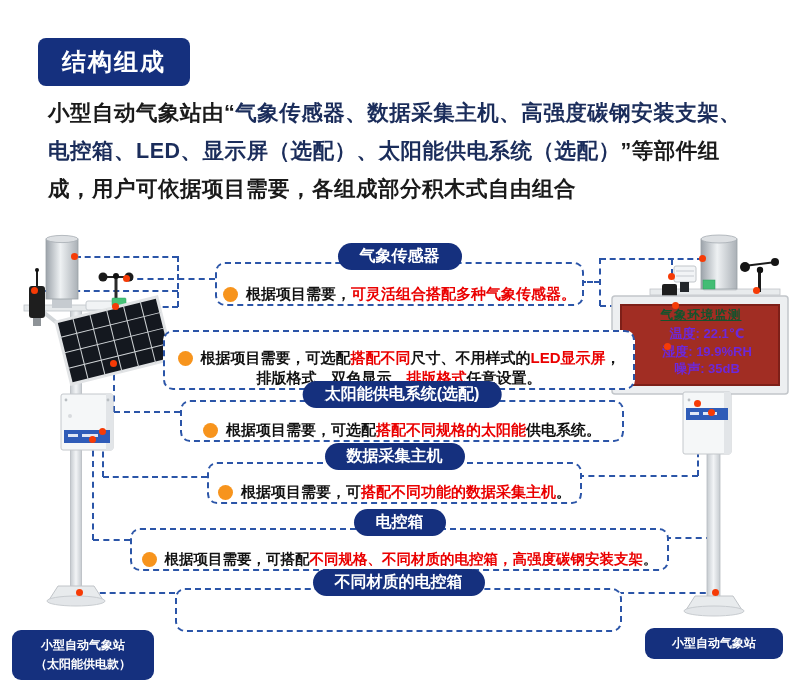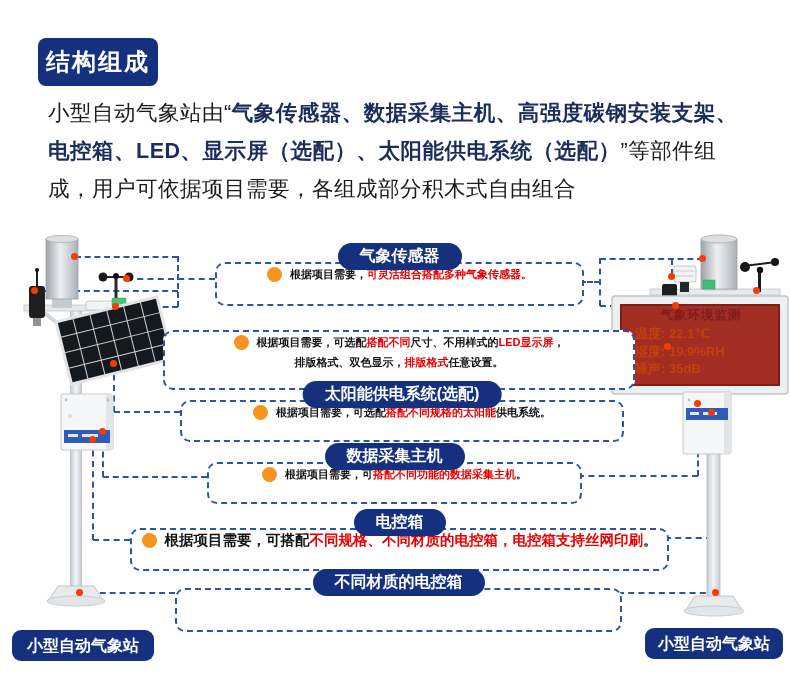--- a/index.html
+++ b/index.html
@@ -1,51 +1,51 @@
 <!DOCTYPE html>
 <html><head>
 <meta charset="utf-8">
 <style>
   html,body{margin:0;padding:0;background:#fff;}
   .page{position:relative;width:790px;height:692px;background:#fff;overflow:hidden;
         font-family:"Liberation Sans","DejaVu Sans",sans-serif;}
   
   .title-box{position:absolute;left:38px;top:38px;background:#15307e;color:#fff;
-             font-size:24px;font-weight:bold;padding:8px 8px;border-radius:8px;letter-spacing:2px;text-align:right;}
+             font-size:24px;font-weight:bold;padding:8px 24px;border-radius:8px;letter-spacing:2px;text-align:right;}
   
   .intro{position:absolute;left:48px;top:94px;width:704px;font-size:21.5px;line-height:38px;
          letter-spacing:.5px;}
   .seg{white-space:pre-wrap;}
-  .intro .seg-black{color:#1a1a1a;font-weight:400;}
+  .intro .seg-black{color:#1a1a1a;font-weight:700;}
   .intro .seg-navy{color:#1b2d5b;font-weight:bold;}
   
   .callout{position:absolute;background:#fff;border:2px dashed #2b55a8;border-radius:10px;
-           display:flex;flex-direction:column;justify-content:flex-start;align-items:center;z-index:4;}
+           display:flex;flex-direction:column;justify-content:flex-end;align-items:center;z-index:4;}
   .pill{position:absolute;top:-21px;left:50%;transform:translateX(-50%);background:#15307e;
         color:#fff;font-size:16px;font-weight:bold;padding:3px 22px;border-radius:15px;
         white-space:nowrap;z-index:5;}
-  .cline{white-space:nowrap;font-size:11px;font-weight:bold;line-height:20px;
+  .cline{white-space:nowrap;font-size:15px;font-weight:bold;line-height:20px;
          display:flex;align-items:center;}
   .cline .seg-black{color:#121212;}
   .cline .seg-red{color:#ea0000;}
   .bullet{display:inline-block;width:15px;height:15px;border-radius:50%;background:#f7941d;
           margin-right:8px;flex:0 0 auto;}
   
   .hl{position:absolute;border-top:2px dashed #2b55a8;z-index:1;}
   .vl{position:absolute;border-left:2px dashed #2b55a8;z-index:1;}
   .dot{position:absolute;width:7px;height:7px;border-radius:50%;background:#f63b06;z-index:6;}
   
   .station{position:absolute;z-index:2;}
   .led-screen-text{position:absolute;left:623px;top:307px;width:156px;z-index:3;}
-  .led-screen-text .scr-title{font-size:12.5px;font-weight:bold;color:#7f1d1d;text-align:center;
-                              letter-spacing:1px;margin-bottom:1px;}
-  .led-screen-text .scr-row{font-size:13px;font-weight:bold;color:#c2410c;line-height:17.5px;
-                            padding-left:12px;white-space:nowrap;}
-  
-  .caption{position:absolute;background:#15307e;color:#fff;font-weight:bold;font-size:16px;
+  .led-screen-text .scr-title{font-size:12.5px;font-weight:bold;color:#14532d;text-align:center;
+                              letter-spacing:1px;margin-bottom:1px;text-decoration:underline;}
+  .led-screen-text .scr-row{font-size:13px;font-weight:bold;color:#6d28d9;line-height:17.5px;
+                            padding-left:12px;white-space:nowrap;text-align:center;}
+  
+  .caption{position:absolute;background:#15307e;color:#fff;font-weight:bold;font-size:12px;
            line-height:19px;text-align:center;padding:6px 0;border-radius:9px;z-index:4;}
 </style>
 </head>
 <body>
 
 <div class="page">
 
   <div class="title-box">结构组成</div>
 
   <div class="intro"><span class="seg seg-black">小型自动气象站由“</span><span class="seg seg-navy">气象传感器、数据采集主机、高强度碳钢安装支架、电控箱、LED、显示屏（选配）、太阳能供电系统（选配）</span><span class="seg seg-black">”等部件组成，用户可依据项目需要，各组成部分积木式自由组合</span></div>
@@ -258,28 +258,29 @@
     <div class="cline">
       <span class="bullet"></span>
       <span><span class="seg seg-black">根据项目需要，可选配</span><span class="seg seg-red">搭配不同规格的太阳能</span><span class="seg seg-black">供电系统。</span></span>
     </div>
   </div>
 
   <div class="callout" style="left:130px;top:528px;width:535px;height:39px">
     <div class="pill">电控箱</div>
     <div class="cline" style="font-size:14.5px">
       <span class="bullet"></span>
-      <span><span class="seg seg-black">根据项目需要，可搭配</span><span class="seg seg-red">不同规格、不同材质的电控箱，电控箱支持丝网印刷</span><span class="seg seg-black">。</span></span>
+      <span><span class="seg seg-black">根据项目需要，可搭配</span><span class="seg seg-red">不同规格、不同材质的电控箱，高强度碳钢安装支架</span><span class="seg seg-black">。</span></span>
     </div>
   </div>
 
   <div class="callout" style="left:175px;top:588px;width:443px;height:40px">
     <div class="pill">不同材质的电控箱</div>
   </div>
 
   <div class="caption" style="left:12px;top:630px;width:142px">
     <div>小型自动气象站</div>
+    <div>（太阳能供电款）</div>
   </div>
   <div class="caption" style="left:645px;top:628px;width:138px">
     <div>小型自动气象站</div>
   </div>
 
 </div>
 
 </body></html>

